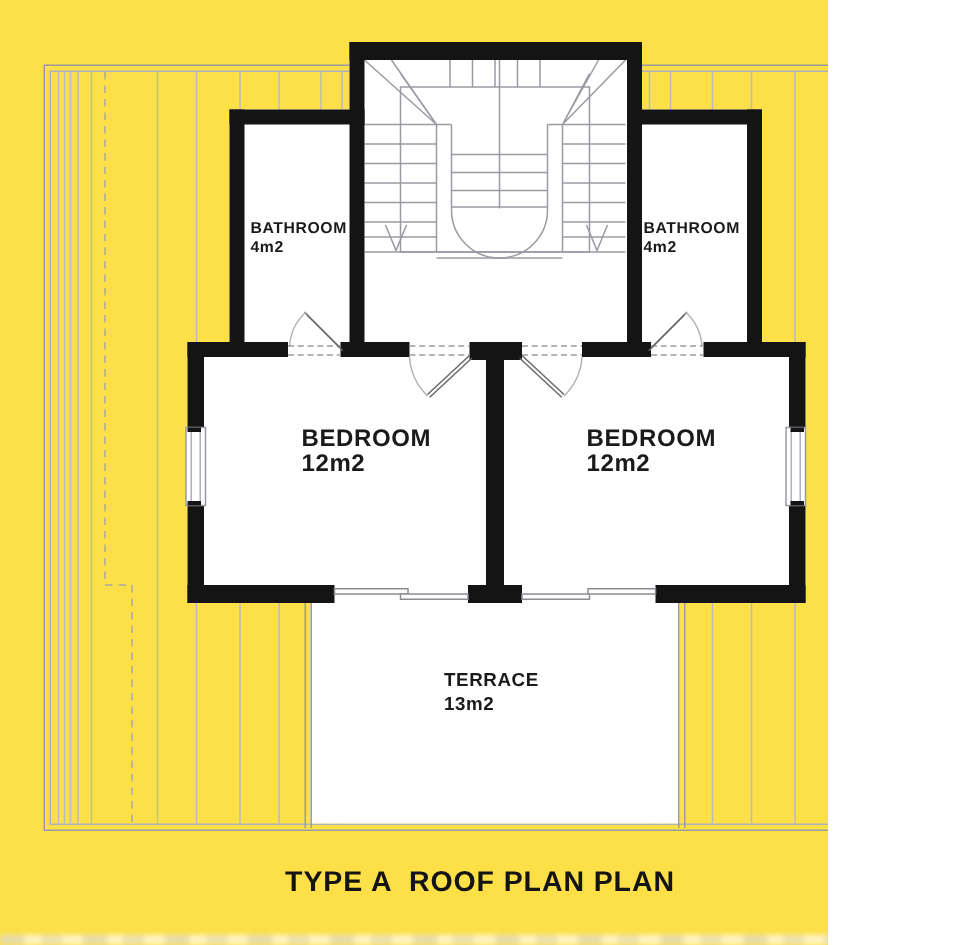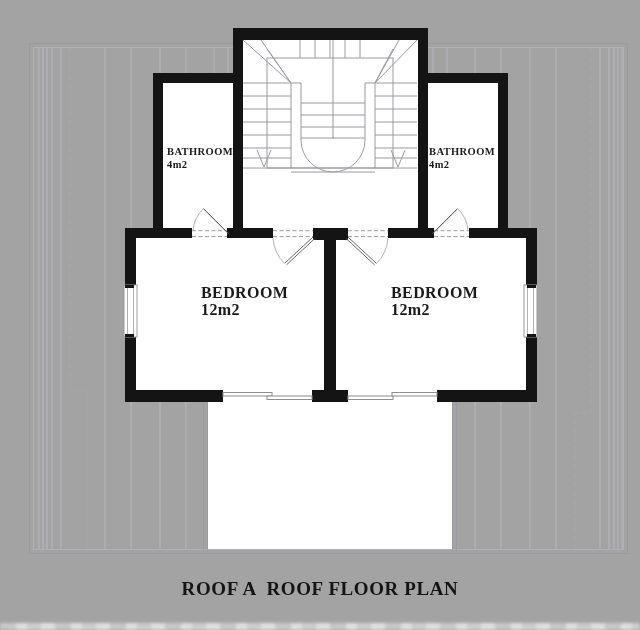--- a/index.html
+++ b/index.html
@@ -1,17 +1,17 @@
 <!DOCTYPE html>
 <html><head>
 <meta charset="utf-8">
 <style>
   html,body{margin:0;padding:0;background:#ffffff;}
-  .canvas{position:relative;width:640px;height:630px;background:#a3a3a3;overflow:hidden;
-          font-family:Liberation Serif, serif;}
+  .canvas{position:relative;width:552px;height:630px;background:#fde047;overflow:hidden;
+          font-family:Liberation Sans, sans-serif;}
   .plan-svg{position:absolute;left:0;top:0;}
   .room-label{position:absolute;color:#1a1a1a;font-weight:bold;letter-spacing:0.4px;line-height:13px;}
   .room-label .ln1{white-space:nowrap;}
   .lbl-bath{font-size:10.5px;line-height:12.5px;}
   .lbl-bed{font-size:16px;line-height:17px;}
   .lbl-ter{font-size:12.5px;line-height:16px;}
   .plan-title{position:absolute;left:0;top:578px;width:640px;text-align:center;
               font-size:19px;font-weight:bold;color:#141414;letter-spacing:0.6px;white-space:pre;}
   .bottom-smudge{position:absolute;left:0;top:623px;width:640px;height:7px;
      background:repeating-linear-gradient(90deg,#dcdcdc 0 16px,#ffffff 16px 27px,#e4e4e4 27px 41px,#ffffff 41px 55px);
@@ -145,18 +145,22 @@
   <div class="room-label lbl-bed" style="left:201px;top:284px;">
     <div class="ln1">BEDROOM</div>
     <div class="ln1">12m2</div>
   </div>
 
   <div class="room-label lbl-bed" style="left:391px;top:284px;">
     <div class="ln1">BEDROOM</div>
     <div class="ln1">12m2</div>
   </div>
 
+  <div class="room-label lbl-ter" style="left:296px;top:445px;">
+    <div class="ln1">TERRACE</div>
+    <div class="ln1">13m2</div>
+  </div>
 
-  <div class="plan-title">ROOF A  ROOF FLOOR PLAN</div>
+  <div class="plan-title">TYPE A  ROOF PLAN PLAN</div>
 
   <div class="bottom-smudge"></div>
 
 </div>
 
 </body></html>

